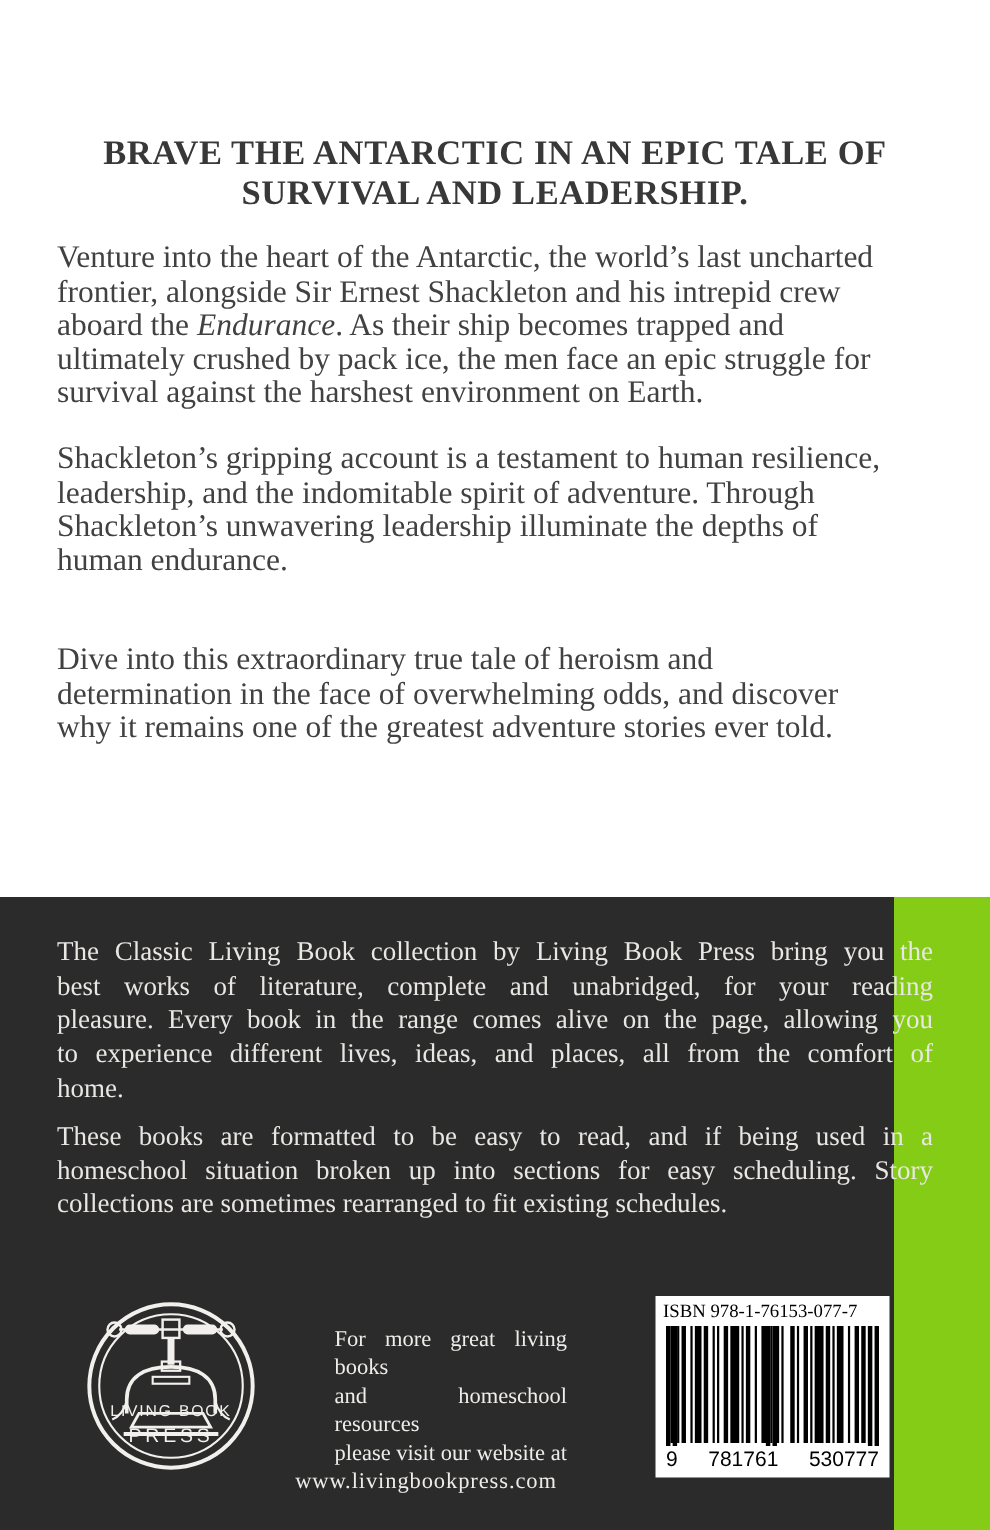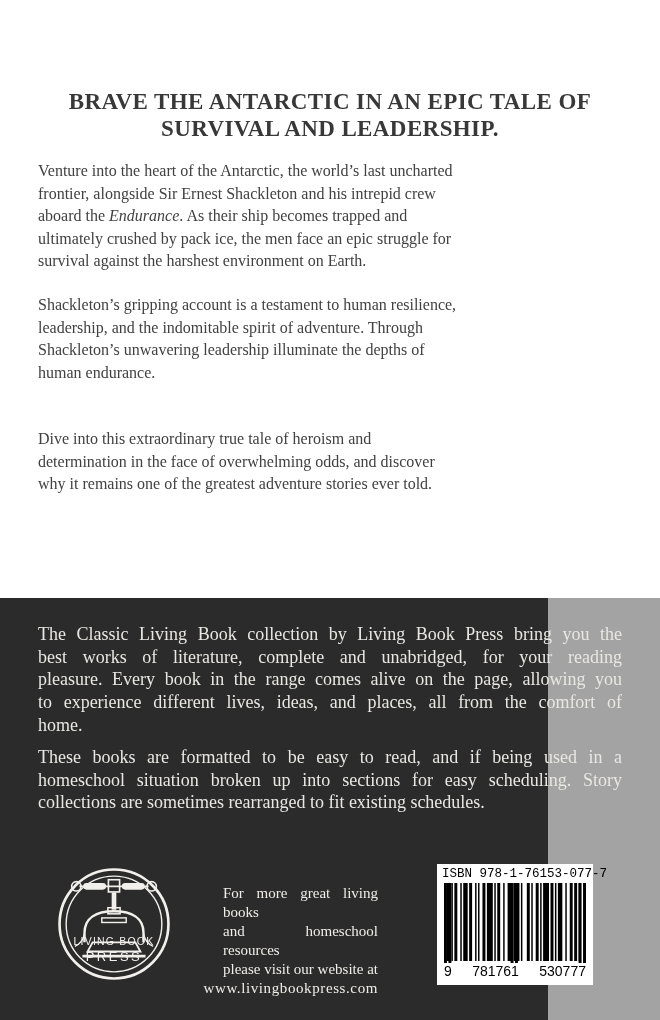--- a/index.html
+++ b/index.html
@@ -1,54 +1,54 @@
 <!DOCTYPE html>
 <html><head>
 <meta charset="utf-8">
 <style>
   html,body{margin:0;padding:0;}
   body{width:660px;height:1020px;font-family:"Liberation Serif",serif;}
-  .page{position:relative;width:660px;height:1020px;background:#a3a3a3;overflow:hidden;}
+  .page{position:relative;width:660px;height:1020px;background:#84cc16;overflow:hidden;}
 
   
   .synopsis{position:absolute;left:0;top:0;width:660px;height:598px;background:#ffffff;}
   .book-title{position:absolute;left:0;top:88px;width:660px;text-align:center;
     color:#383838;font-size:23px;line-height:27px;font-weight:700;letter-spacing:0.4px;}
-  .para{position:absolute;left:38px;width:586px;color:#414141;font-size:16px;line-height:22.6px;}
+  .para{position:absolute;left:38px;width:586px;color:#414141;font-size:21px;line-height:22.6px;}
   .para .tline{white-space:nowrap;}
   .p1{top:160px;}
   .p2{top:294px;}
   .p3{top:428px;}
   .para em{}
 
   
-  .publisher{position:absolute;left:0;top:598px;width:548px;height:422px;background:#2b2b2b;}
+  .publisher{position:absolute;left:0;top:598px;width:596px;height:422px;background:#2b2b2b;}
   .dpara{position:absolute;left:38px;width:584px;color:#e9e7e3;font-size:18px;line-height:22.7px;}
   .dpara .jline{text-align:justify;text-align-last:justify;}
   .dpara .jlast{text-align:left;}
   .dpA{top:25px;}
   .dpB{top:148px;}
 
   
   .logo{position:absolute;left:57px;top:269px;width:114px;height:114px;}
   .logo svg{position:absolute;left:0;top:0;}
   .logo-line1{position:absolute;left:0;top:68px;width:114px;text-align:center;
     font-family:"Liberation Sans",sans-serif;font-size:10.5px;letter-spacing:1.2px;color:#f2f0ec;}
   .logo-line2{position:absolute;left:0;top:82px;width:114px;text-align:center;
     font-family:"Liberation Sans",sans-serif;font-size:13px;font-weight:400;letter-spacing:2.5px;color:#f2f0ec;}
 
   .website-note{position:absolute;left:190px;top:286px;width:188px;color:#efede9;
     font-size:15px;line-height:19px;}
   .website-note .nline{text-align:justify;text-align-last:justify;margin-left:33px;}
-  .website-note .nurl{text-align:right;letter-spacing:0.6px;}
+  .website-note .nurl{text-align:center;letter-spacing:0.6px;}
 
   .barcode{position:absolute;left:437px;top:266px;width:156px;height:121px;background:#ffffff;
     box-sizing:border-box;padding:3px 5px 2px 5px;}
-  .isbn-label{font-family:Liberation Mono, monospace;font-size:12.5px;color:#000;
-    text-align:center;white-space:nowrap;letter-spacing:0px;}
+  .isbn-label{font-family:Liberation Serif, serif;font-size:12.5px;color:#000;
+    text-align:left;white-space:nowrap;letter-spacing:0px;}
   .bars-wrap{position:relative;margin-top:2px;height:96px;}
   .bars-wrap svg{position:absolute;left:2px;top:0;width:142px;height:94px;}
   .barcode-digits{position:absolute;left:0;bottom:0;width:146px;display:flex;
     justify-content:space-between;font-family:"Liberation Sans",sans-serif;
     font-size:14px;color:#000;}
   .barcode-digits span{background:#ffffff;padding:0 2px;line-height:16px;}
 </style>
 </head>
 <body>
 

